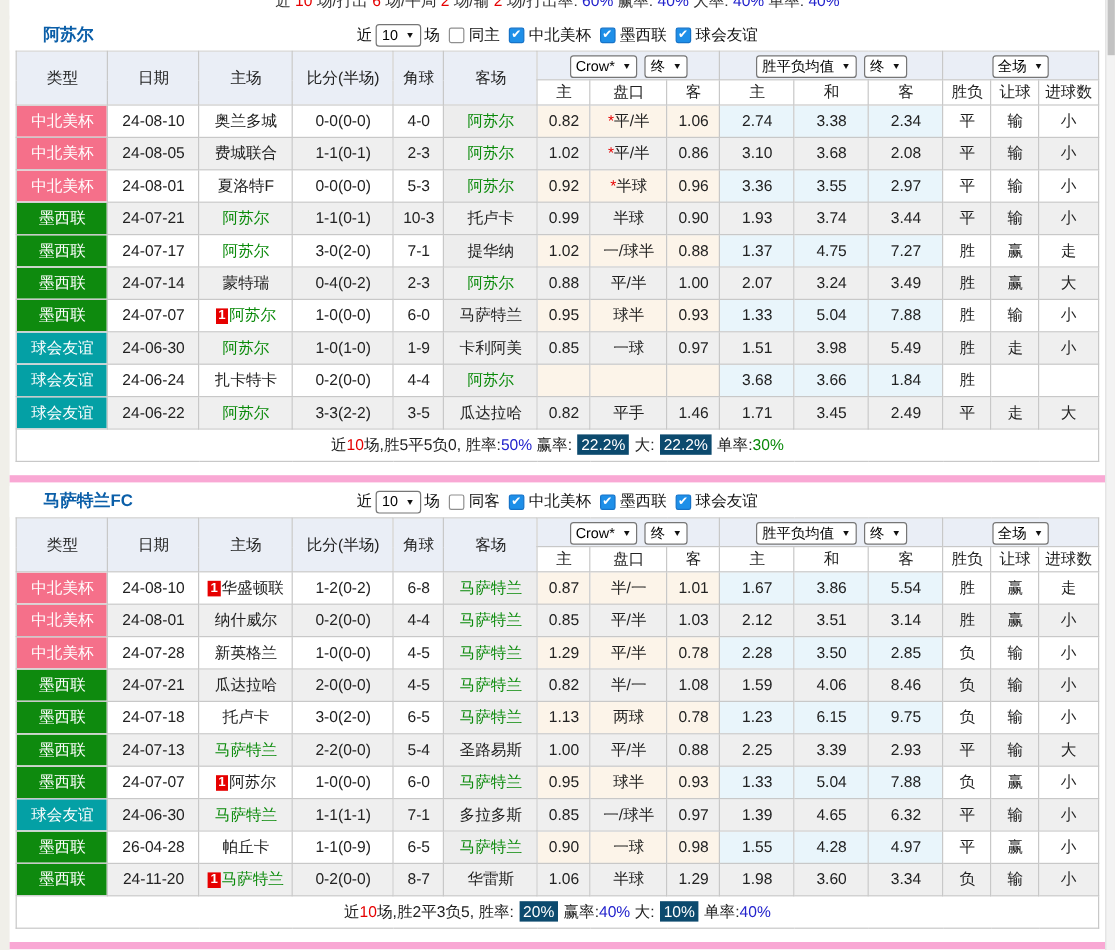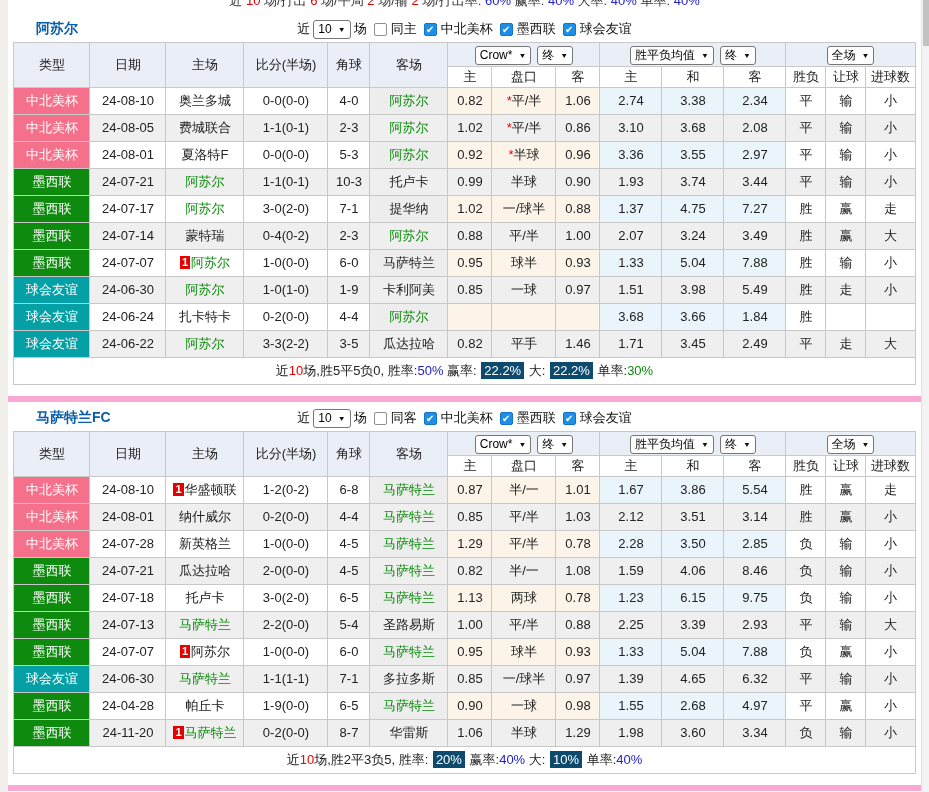--- a/index.html
+++ b/index.html
@@ -600,30 +600,30 @@
               <td class="bg-blue num t-navy">4.65</td>
               <td class="bg-blue num">6.32</td>
               <td class="t-blue">平</td>
               <td class="t-green">输</td>
               <td class="t-green">小</td>
             </tr>
             <tr>
               <td>
                 <span class="badge-type" style="background: rgb(14, 138, 14);">墨西联</span>
               </td>
-              <td class="num">24-04-28</td>
+              <td class="num">26-04-28</td>
               <td><span>帕丘卡</span></td>
-              <td class="t-red num">1-9(0-0)</td>
+              <td class="t-red num">1-1(0-9)</td>
               <td class="num">6-5</td>
               <td class="col-away"><span class="t-green">马萨特兰</span></td>
               <td class="bg-cream num">0.90</td>
               <td class="bg-cream pk"><span>一球</span></td>
               <td class="bg-cream num">0.98</td>
               <td class="bg-blue num">1.55</td>
-              <td class="bg-blue num t-navy">2.68</td>
+              <td class="bg-blue num t-navy">4.28</td>
               <td class="bg-blue num">4.97</td>
               <td class="t-blue">平</td>
               <td class="t-red">赢</td>
               <td class="t-green">小</td>
             </tr>
             <tr class="even">
               <td>
                 <span class="badge-type" style="background: rgb(14, 138, 14);">墨西联</span>
               </td>
               <td class="num">24-11-20</td>

